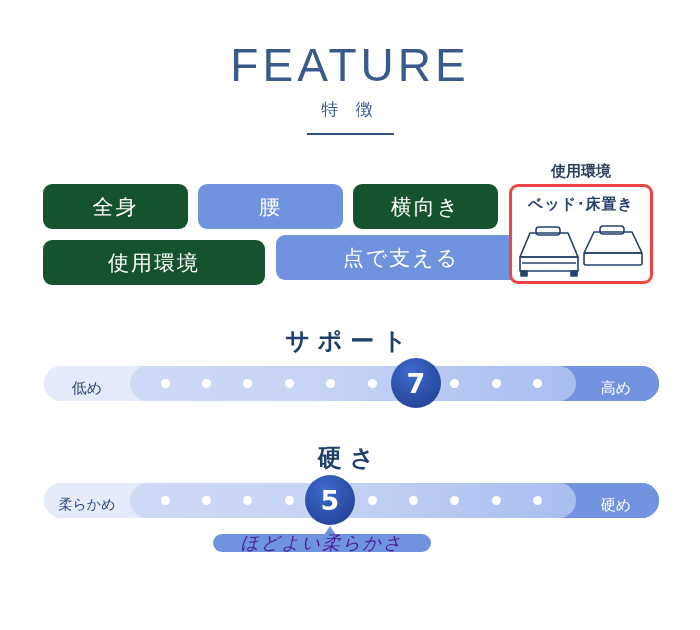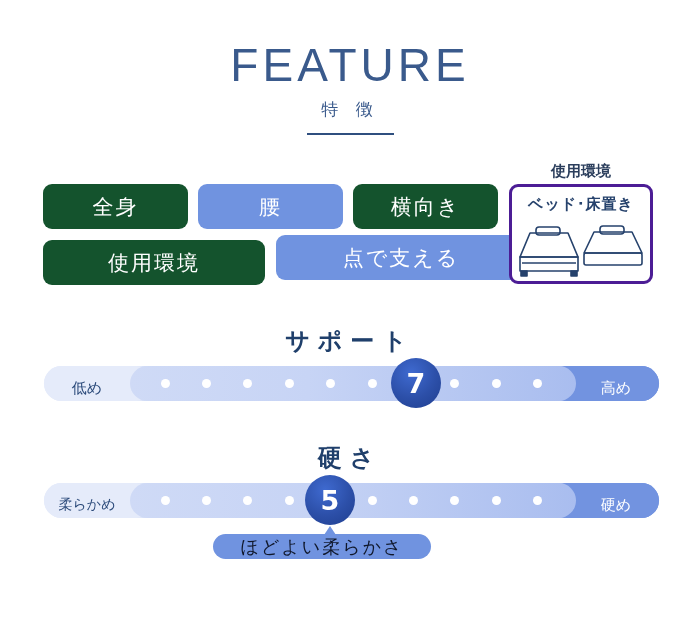--- a/index.html
+++ b/index.html
@@ -11,21 +11,21 @@
   .subtitle { position: absolute; left: 0; width: 700px; top: 98px; text-align: center;
     font-size: 17px; letter-spacing: 6px; color: #3a5a8c; }
   .title-rule { position: absolute; left: 307px; top: 133px; width: 87px; height: 2px; background: #2f4f7f; }
 
   .tag { position: absolute; height: 45px; border-radius: 9px; color: #ffffff; font-size: 21px;
     display: flex; align-items: center; justify-content: center; letter-spacing: 2px; }
   .tag.off { background: #14532d; }
   .tag.on { background: #7093e0; }
 
   .env-label { position: absolute; left: 509px; width: 144px; top: 162px; text-align: center; font-size: 15px; color: #2b3e5c; font-weight: bold; }
-  .env-box { position: absolute; left: 509px; top: 184px; width: 144px; height: 100px; border: 3px solid #4c1d95; border-radius: 9px; background: #fff; }
+  .env-box { position: absolute; left: 509px; top: 184px; width: 144px; height: 100px; border: 3px solid #ef4444; border-radius: 9px; background: #fff; }
   .env-box .env-text { position: absolute; top: 8px; left: 0; width: 100%; text-align: center; font-size: 15px; color: #26426c; font-weight: bold; letter-spacing: 1px; }
   .env-box svg { position: absolute; left: 6px; top: 36px; }
 
   .scale-title { position: absolute; left: 0; width: 700px; text-align: center; font-size: 24px; font-weight: bold; color: #1f3f6b; letter-spacing: 8px; }
 
   .track { position: absolute; left: 44px; width: 615px; height: 35px; border-radius: 18px;
     background: linear-gradient(90deg, #e6ecfb 0%, #dfe7fa 10%, #d4def7 20%, #b9c9f1 80%, #7293e0 100%); }
   .track .left-cap { position: absolute; left: 0; top: 0; width: 110px; height: 35px; border-radius: 18px; background: #e5ebfa; }
   .track .right-cap { position: absolute; right: 0; top: 0; width: 110px; height: 35px; border-radius: 18px; background: #7293e0; }
   .track .mid-over { position: absolute; left: 86px; top: 0; width: 446px; height: 35px; border-radius: 18px;
@@ -33,22 +33,22 @@
   .end-label { position: absolute; top: 0; height: 44px; display: flex; align-items: center; font-size: 15px; }
   .end-label.left { left: 0; width: 86px; justify-content: center; color: #2b4a7a; }
   .end-label.right { right: 0; width: 86px; justify-content: center; color: #ffffff; }
   .dot { position: absolute; top: 13px; width: 9px; height: 9px; border-radius: 50%; background: #ffffff; }
 
   .knob { position: absolute; width: 50px; height: 50px; border-radius: 50%;
     background: radial-gradient(circle at 40% 30%, #3f6ad0 0%, #2c4fa8 55%, #1f3e8f 100%);
     color: #fff; font-size: 27px; font-weight: bold; display: flex; align-items: center; justify-content: center;
     font-family: "DejaVu Sans", sans-serif; }
 
-  .bubble { position: absolute; left: 213px; top: 534px; width: 218px; height: 25px; border-radius: 16px; background: #7093e0;
-    color: #0f172a; font-size: 18px; display: flex; align-items: center; justify-content: center; letter-spacing: 2px; }
+  .bubble { position: absolute; left: 213px; top: 534px; width: 218px; height: 18px; border-radius: 16px; background: #7093e0;
+    color: #4c1d95; font-size: 18px; display: flex; align-items: center; justify-content: center; letter-spacing: 2px; font-style: italic; }
   .bubble-tip { position: absolute; left: 324px; top: 526px; width: 0; height: 0;
     border-left: 6px solid transparent; border-right: 6px solid transparent; border-bottom: 9px solid #7093e0; }
 </style>
 </head>
 <body>
 
 <div class="title">FEATURE</div>
 <div class="subtitle">特 徴</div>
 <div class="title-rule"></div>
 

